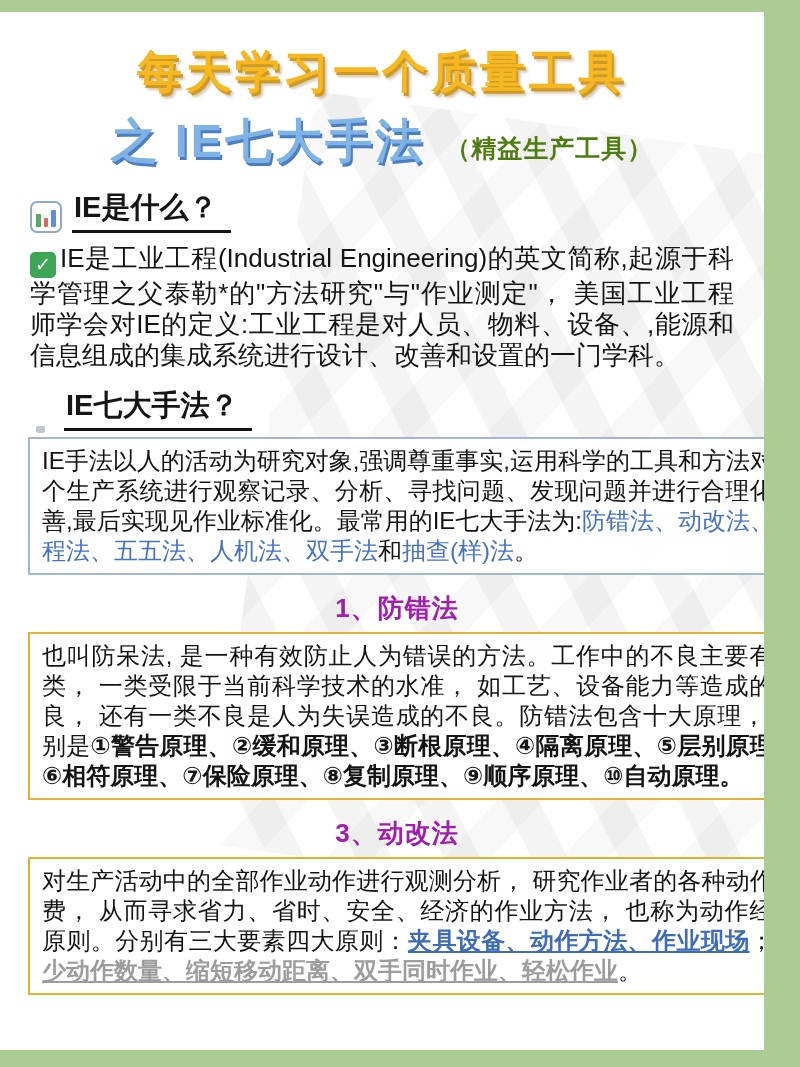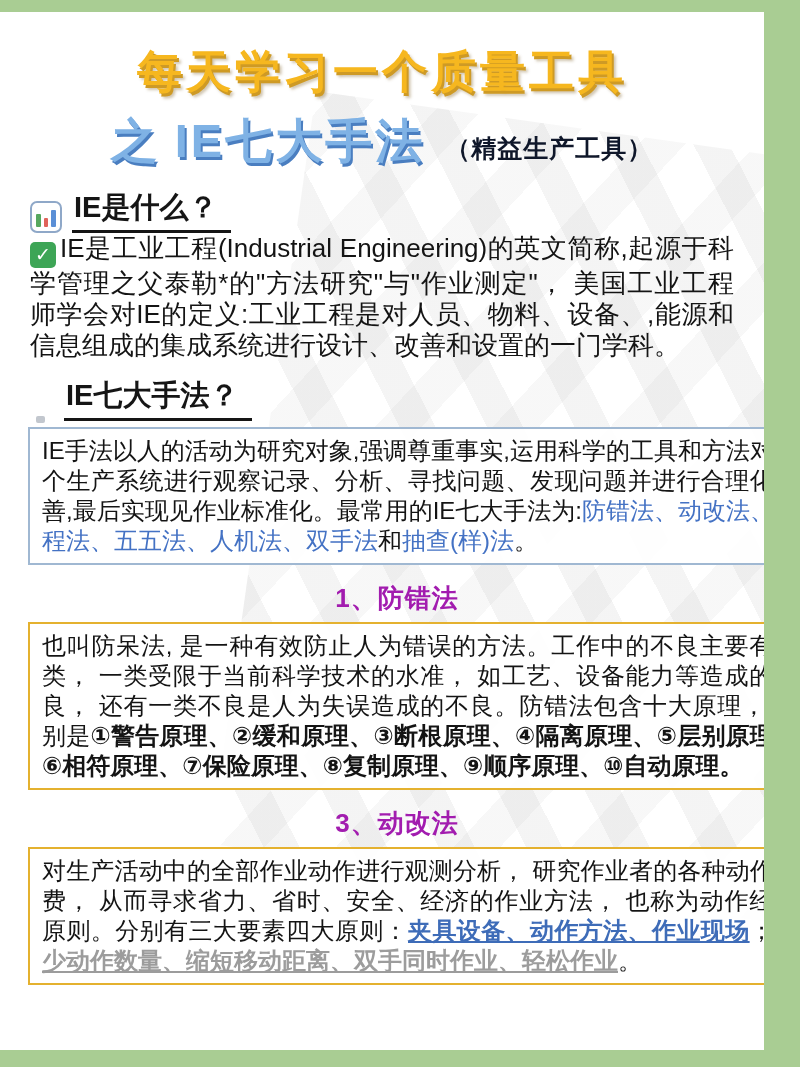--- a/index.html
+++ b/index.html
@@ -31,32 +31,32 @@
     font-size:45px; font-weight:bold; letter-spacing:4px;
     color:#F6B71F;
     text-shadow:2px 3px 0 #CE9A25, 4px 5px 3px rgba(120,90,30,.35);
   }
   .title2 { margin-top:8px; text-align:center; white-space:nowrap; }
   .t2-blue {
     font-size:47px; font-weight:bold; letter-spacing:3px;
     color:#7FB2E5; text-shadow:2px 3px 0 #4A7EC0;
   }
   .t2-main { margin-left:14px;text-align:center; }
-  .t2-note { font-size:25px; font-weight:bold; color:#0f172a; margin-left:20px; letter-spacing:1px; }
+  .t2-note { font-size:25px; font-weight:bold; color:#4d7c0f; margin-left:20px; letter-spacing:1px; }
 
   
   .heading-row { margin:14px 0 0 30px; display:flex; align-items:flex-end; gap:10px; height:46px; }
   .heading-text {
     font-size:29px; font-weight:bold; color:#151515;
     border-bottom:3px solid #151515; padding:0 14px 6px 2px; line-height:34px;
   }
 
   
   .para {
-    margin:0 30px 0 30px; font-size:26px; line-height:31px;
+    margin:10px 30px 0 30px; font-size:26px; line-height:31px;
     color:#141414; text-align:justify;
   }
 
   
   .box {
     margin:6px 0 0 28px; width:784px; box-sizing:border-box;
     padding:7px 12px; font-size:24px; line-height:30px;
     color:#141414; text-align:justify; background:rgba(255,255,255,.92);
   }
   .blue-border { border:2px solid #A0B8D2; }

